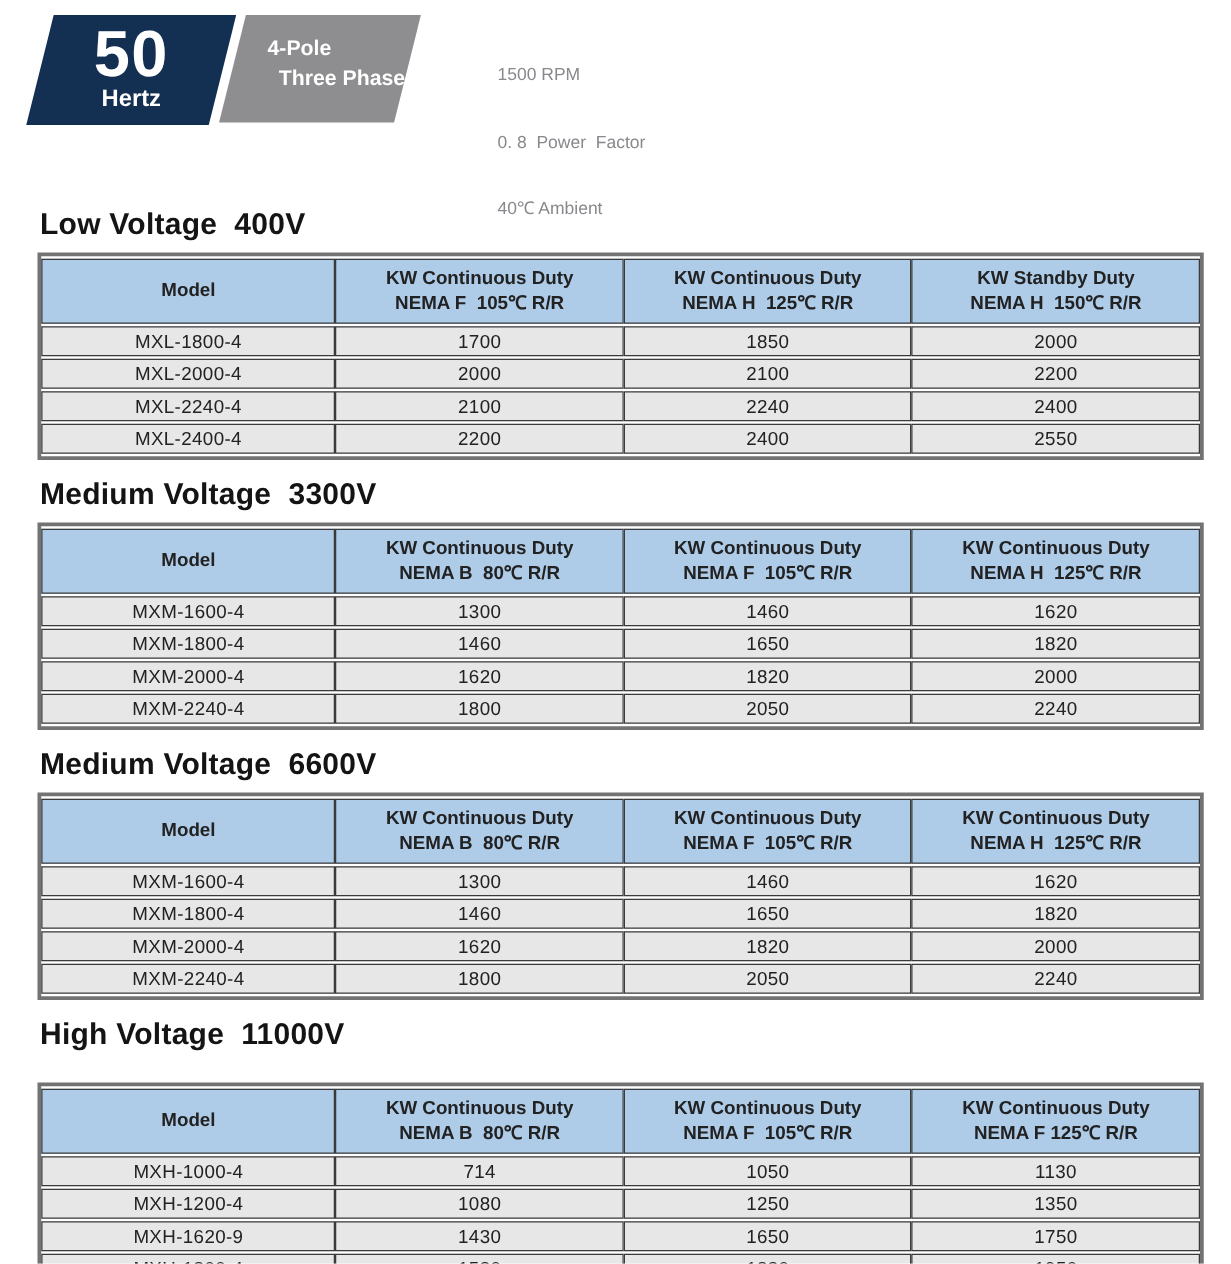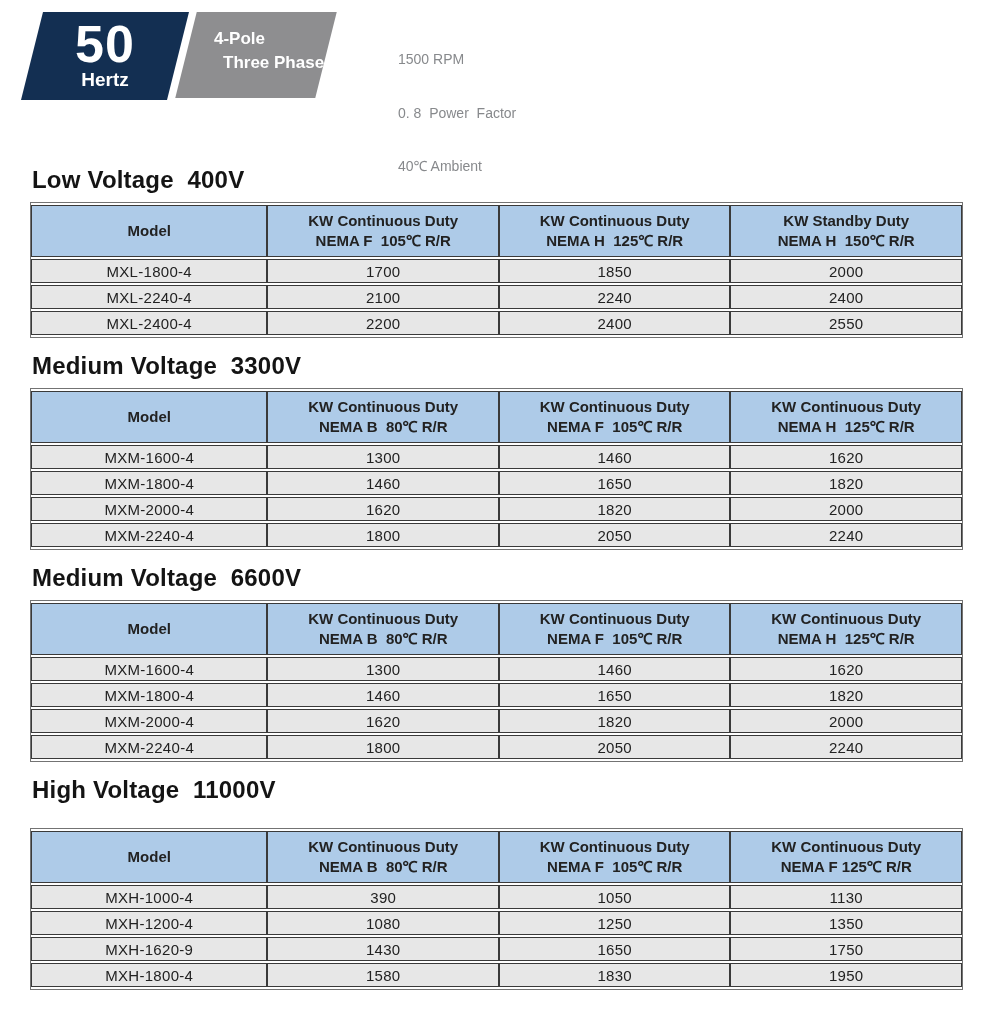--- a/index.html
+++ b/index.html
@@ -28,21 +28,21 @@
   .voltage-section { margin-bottom: 14px; }
   .section-title {
     font-size: 24px; font-weight: bold; color: #141414;
     margin: 0 0 8px 2px; white-space: pre; letter-spacing: 0.2px;
   }
   .voltage-section.last .section-title { margin-bottom: 24px; }
 
   table.spec-table {
     width: 100%; table-layout: fixed;
     border-collapse: separate; border-spacing: 0 2px;
-    border: 1px solid #737373;
+    border: 3px solid #737373;
   }
   col.col-model { width: 25.4%; }
   .spec-table th, .spec-table td {
     border: 1px solid #3a3a3a; text-align: center; white-space: pre;
     color: #222222; overflow: hidden;
   }
   .spec-table th {
     background: #aecbe8; font-weight: bold; font-size: 15px;
     line-height: 1.35; height: 48px; padding: 1px 2px; vertical-align: middle;
   }
@@ -94,20 +94,26 @@
           </tr>
         </thead>
       <tbody>
           <tr>
             <td>MXL-1800-4</td>
             <td>1700</td>
             <td>1850</td>
             <td>2000</td>
           </tr>
           <tr>
+            <td>MXL-2000-4</td>
+            <td>2000</td>
+            <td>2100</td>
+            <td>2200</td>
+          </tr>
+          <tr>
             <td>MXL-2240-4</td>
             <td>2100</td>
             <td>2240</td>
             <td>2400</td>
           </tr>
           <tr>
             <td>MXL-2400-4</td>
             <td>2200</td>
             <td>2400</td>
             <td>2550</td>
@@ -221,21 +227,21 @@
           <tr>
             <th><div>Model</div></th>
             <th><div>KW Continuous Duty</div><div>NEMA B  80℃ R/R</div></th>
             <th><div>KW Continuous Duty</div><div>NEMA F  105℃ R/R</div></th>
             <th><div>KW Continuous Duty</div><div>NEMA F 125℃ R/R</div></th>
           </tr>
         </thead>
       <tbody>
           <tr>
             <td>MXH-1000-4</td>
-            <td>390</td>
+            <td>714</td>
             <td>1050</td>
             <td>1130</td>
           </tr>
           <tr>
             <td>MXH-1200-4</td>
             <td>1080</td>
             <td>1250</td>
             <td>1350</td>
           </tr>
           <tr>

